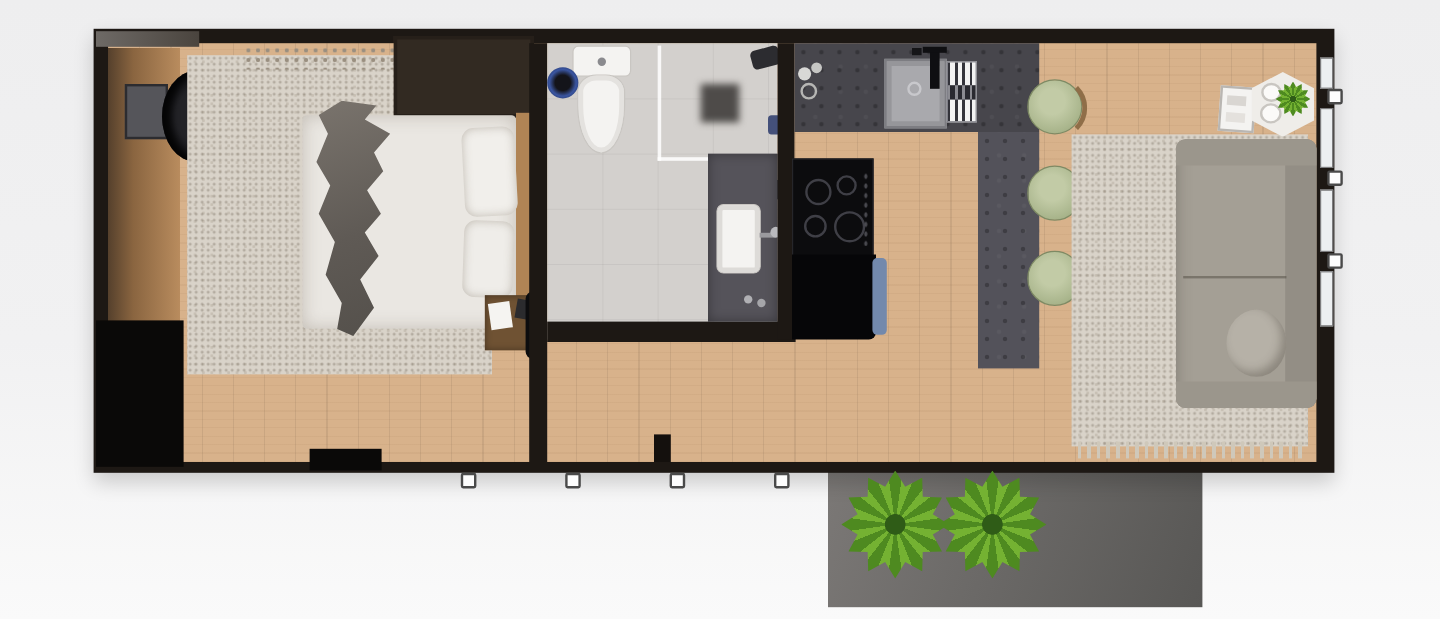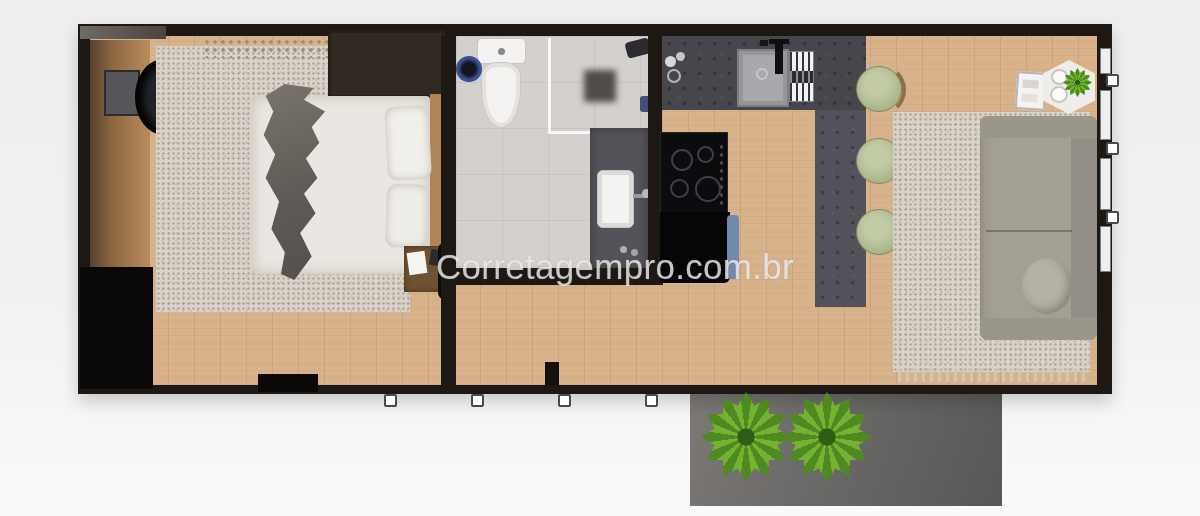--- a/index.html
+++ b/index.html
@@ -177,15 +177,14 @@
 
     <div class="abs" style="left:1022px;top:24px;width:11px;height:26px;background:#eceff1;border:1px solid #7c7c7e;box-sizing:border-box;"></div>
     <div class="abs" style="left:1022px;top:66px;width:11px;height:50px;background:#eceff1;border:1px solid #7c7c7e;box-sizing:border-box;"></div>
     <div class="abs" style="left:1022px;top:134px;width:11px;height:52px;background:#eceff1;border:1px solid #7c7c7e;box-sizing:border-box;"></div>
     <div class="abs" style="left:1022px;top:202px;width:11px;height:46px;background:#eceff1;border:1px solid #7c7c7e;box-sizing:border-box;"></div>
 
     <div class="abs" style="left:467px;top:338px;width:14px;height:23px;background:#14100d;"></div>
     <div class="abs" style="left:180px;top:350px;width:60px;height:18px;background:#0a0908;"></div>
   </div>
 
-  <div class="abs watermark">Corretagempro.com.br</div>
 
 </div>
 
 </body></html>

